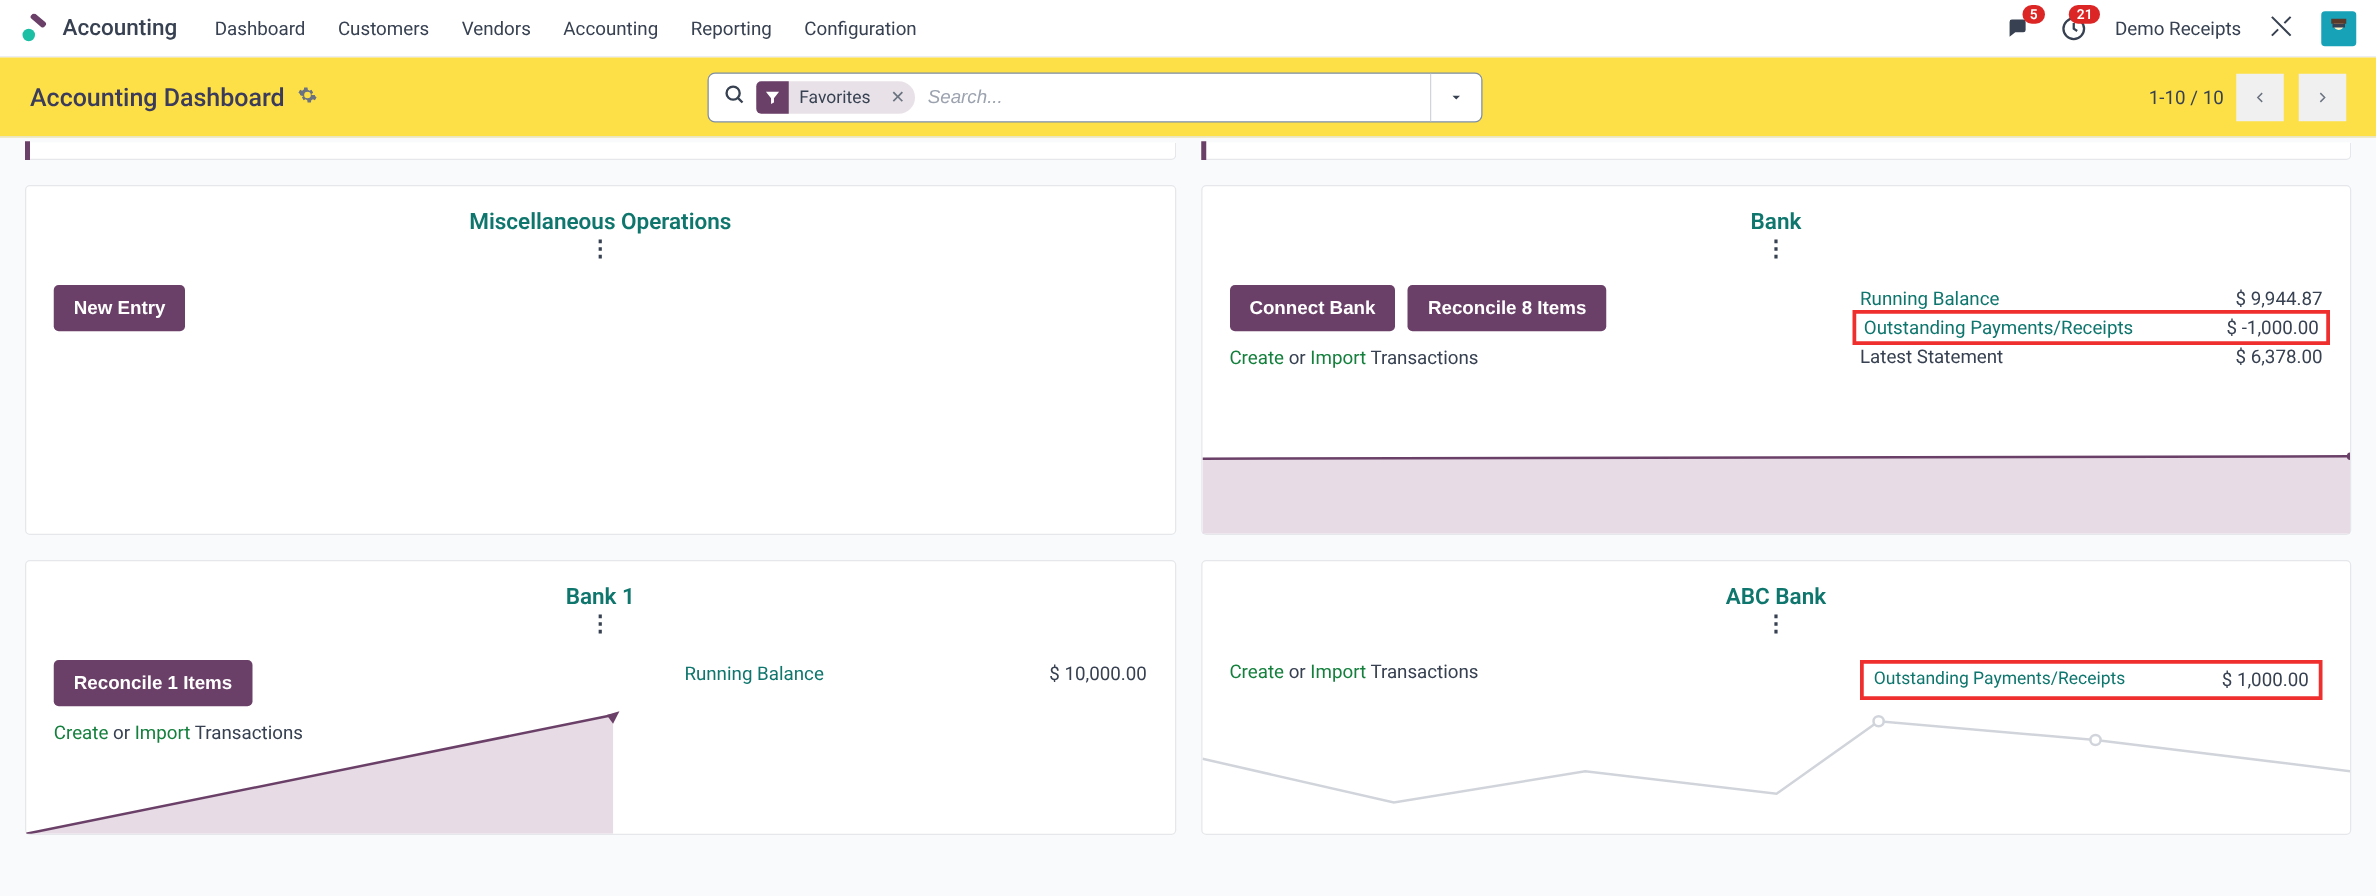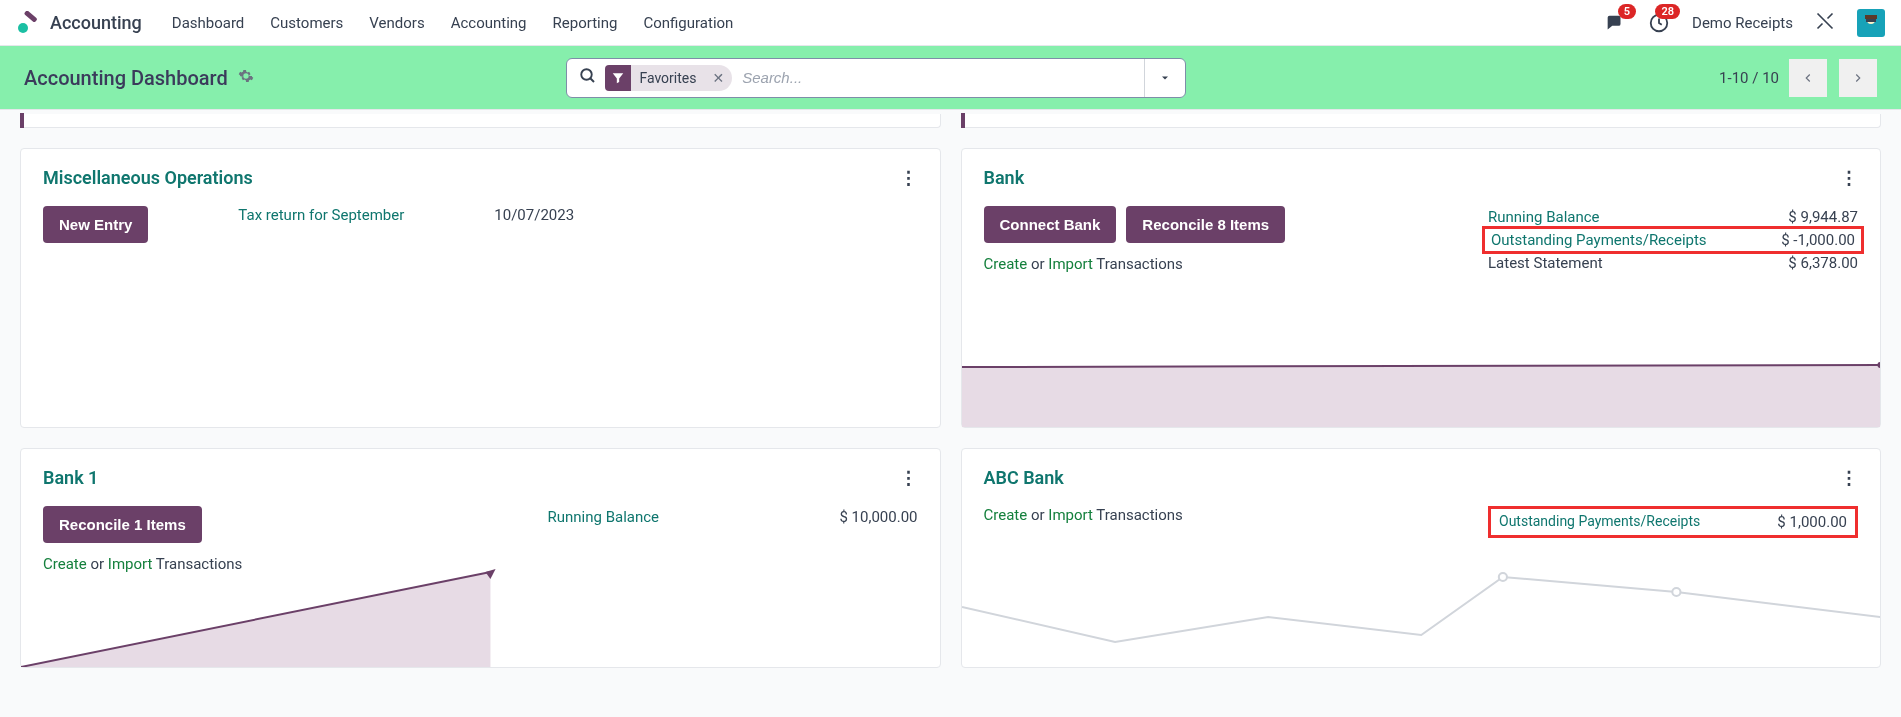--- a/index.html
+++ b/index.html
@@ -11,21 +11,21 @@
   .app-name { font-size: 18px; font-weight: 500; color: #374151; margin-right: 30px; }
   .nav-menu { display:flex; gap: 26px; }
   .nav-item { color: #374151; font-size: 15px; cursor:pointer; }
   .topbar-right { margin-left:auto; display:flex; align-items:center; gap: 22px; }
   .icon-badge { position:relative; display:inline-flex; }
   .badge { position:absolute; top:-8px; right:-10px; background:#dc2626; color:#fff; border-radius:10px; font-size:11px; padding:1px 6px; font-weight:600;}
   .company-name { font-size: 15px; color:#374151; }
   .avatar { width:28px; height:28px; background:#17a2b8; border-radius:3px; display:flex; align-items:center; justify-content:center; }
   
   
-  .controlbar { background:#86efac; border-bottom:1px solid #e5e7eb; height: 64px; display:flex; align-items:center; padding: 0 24px; justify-content: center; }
+  .controlbar { background:#fde047; border-bottom:1px solid #e5e7eb; height: 64px; display:flex; align-items:center; padding: 0 24px; justify-content: center; }
   .breadcrumb-title { font-size: 20px; color:#3b3b5b; font-weight:500; }
   .gear-icon { margin-left: 10px; color:#6b7280; font-size:16px; cursor:pointer; }
   .searchbox { margin-left:auto; margin-right:auto; display:flex; align-items:center; border:1px solid #7e8ea8; border-radius:6px; height:40px; width: 620px; background:#fff; position:relative; left:-110px; }
   .search-inner { flex:1; display:flex; align-items:center; height:100%; padding: 0 8px; border-right:1px solid #d1d5db; }
   .search-mag { margin: 0 8px 0 4px; color:#374151; }
   .filter-chip { display:inline-flex; align-items:center; background:#e8e2e8; border-radius:14px 14px 14px 14px; height:26px; }
   .filter-chip-icon { background:#6b4068; color:#fff; width:26px; height:26px; display:flex; align-items:center; justify-content:center; border-radius:4px 0 0 4px; }
   .filter-chip-label { padding: 0 8px; color:#374151; }
   .filter-chip-x { padding: 0 8px; color:#6b7280; cursor:pointer; }
   .search-input { border:none; outline:none; flex:1; font-size:15px; color:#374151; padding-left:10px; font-style: normal; }
@@ -34,21 +34,21 @@
   .pager-area { display:flex; align-items:center; gap:10px; }
   .pager-text { font-size:15px; color:#374151; }
   .pager-btn { width:38px; height:38px; background:#f0f0f0; border:none; display:flex; align-items:center; justify-content:center; cursor:pointer; color:#6b7280; }
   .pager-btn + .pager-btn { margin-left:2px; }
   
   
   .content { padding: 4px 20px 20px 20px; display:grid; grid-template-columns: 1fr 1fr; gap: 20px; }
   .stub { height:14px; background:#fff; border:1px solid #e5e7eb; border-top:none; border-radius: 0 0 4px 4px; position:relative;}
   .stub-left-accent { position:absolute; left:-1px; top:-1px; bottom:-1px; width:4px; background:#6b4068; }
   .card { background:#fff; border:1px solid #e5e7eb; border-radius:4px; padding: 18px 22px; position:relative; min-height: 240px;}
-  .card-head { display:flex; align-items:center; justify-content:space-between; margin-bottom: 18px; }
+  .card-head { display:flex; align-items:center; justify-content:space-between; margin-bottom: 18px; flex-direction: column; }
   .card-title { font-size: 18px; font-weight:600; color:#0f766e; }
   .kebab { font-size: 18px; color:#374151; cursor:pointer; font-weight:bold;}
   .card-actions { display:flex; align-items:center; gap: 10px; flex-wrap: wrap;}
   .btn { background:#6b4068; color:#fff; border:none; border-radius:4px; padding: 10px 16px; font-size:15px; font-weight:600; cursor:pointer; }
   .link { color:#0f766e; font-size:15px; cursor:pointer; }
   .muted { color:#374151; font-size:15px;}
   .row-split { display:flex; justify-content:space-between; align-items:flex-start; gap: 30px;}
   .stats { margin-left:auto; min-width: 370px; }
   .stat-row { display:flex; justify-content:space-between; padding: 2px 0; font-size:15px;}
   .stat-row .label-link { color:#0f766e; cursor:pointer;}
@@ -86,21 +86,21 @@
       <svg width="22" height="22" viewBox="0 0 24 24" fill="#374151">
           <path d="M4 4h12a2 2 0 012 2v7a2 2 0 01-2 2H9l-5 4V6a2 2 0 012-2z"></path>
         </svg>
       <span class="badge">5</span>
     </span>
     <span class="icon-badge">
       <svg width="22" height="22" viewBox="0 0 24 24" fill="none" stroke="#374151" stroke-width="2">
           <circle cx="12" cy="12" r="9"></circle>
           <path d="M12 7v5l3 2"></path>
         </svg>
-      <span class="badge">28</span>
+      <span class="badge">21</span>
     </span>
     <span class="company-name">Demo Receipts</span>
     <span>
       <svg width="20" height="20" viewBox="0 0 24 24" fill="#374151">
           <path d="M3 21l6-6M21 3l-6 6M3 3l18 18" stroke="#374151" stroke-width="2" fill="none"></path>
         </svg>
     </span>
     <span class="avatar">
       <svg width="24" height="24" viewBox="0 0 24 24">
           <rect width="24" height="24" fill="#17a2b8"></rect>
@@ -172,24 +172,20 @@
 
   <div class="card">
     <div class="card-head">
       <span class="card-title">Miscellaneous Operations</span>
       <span class="kebab">⋮</span>
     </div>
     <div class="row-split">
       <div class="card-actions">
         <button class="btn">New Entry</button>
       </div>
-      <div class="tax-row" style="flex:1; padding-left:60px;">
-        <span class="link">Tax return for September</span>
-        <span class="muted">10/07/2023</span>
-      </div>
     </div>
   </div>
 
   <div class="card bank-card" style="padding-bottom:74px;">
     <div class="card-head">
       <span class="card-title">Bank</span>
       <span class="kebab">⋮</span>
     </div>
     <div class="row-split">
       <div>

